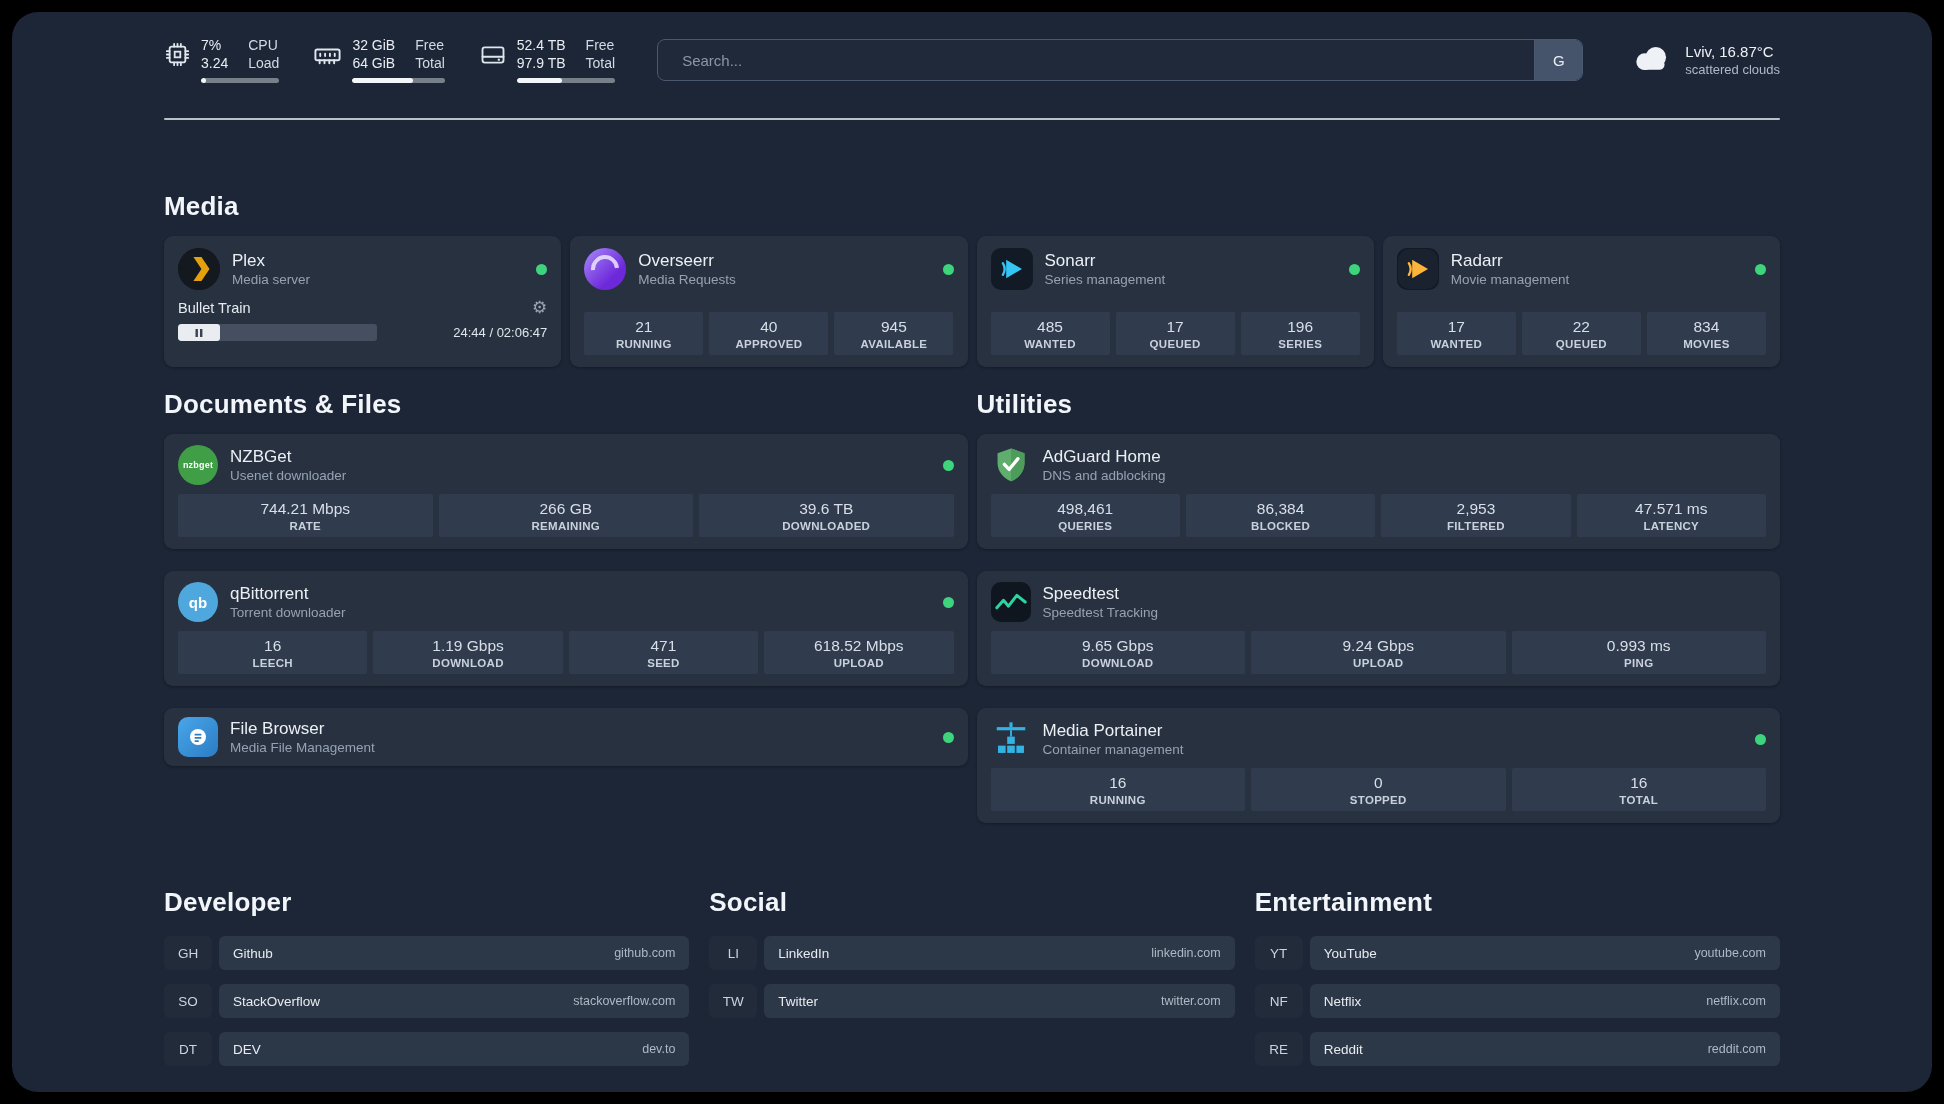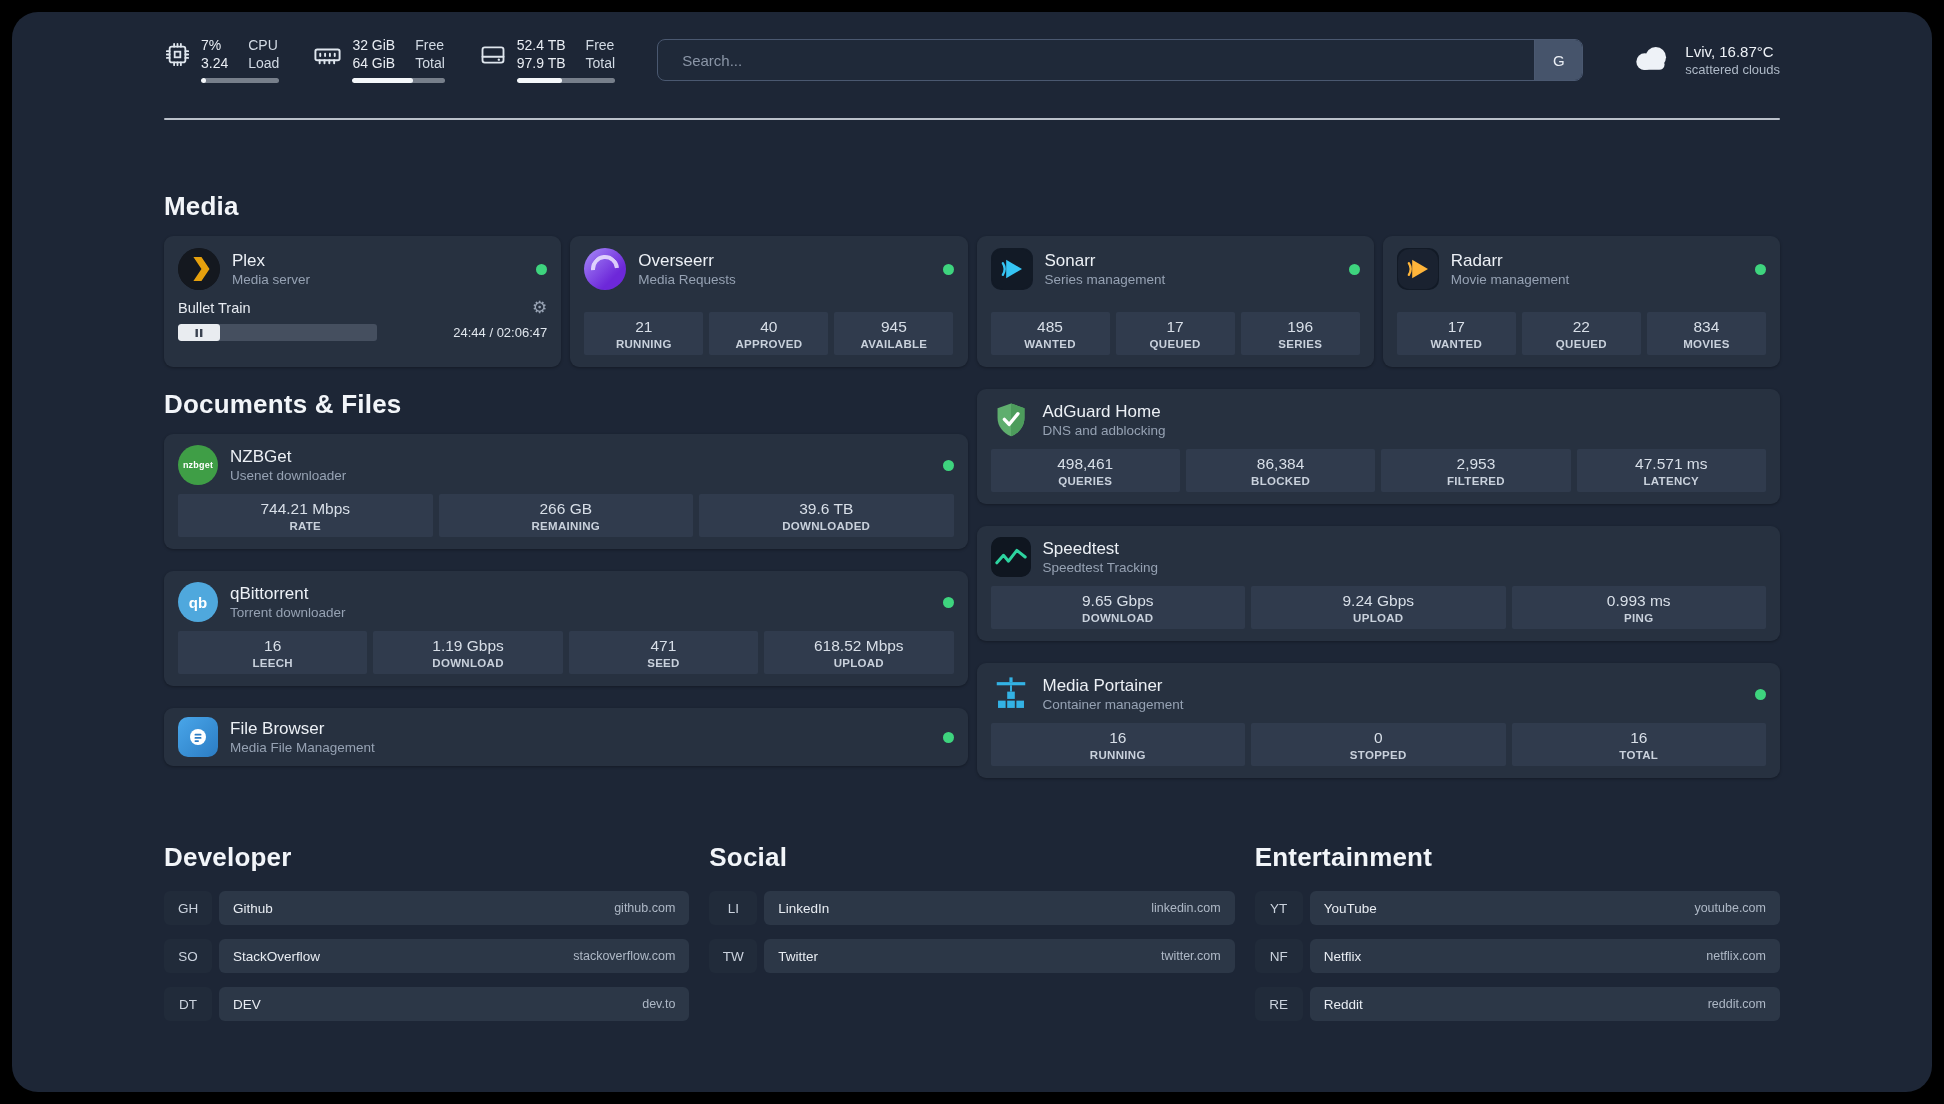--- a/index.html
+++ b/index.html
@@ -395,20 +395,21 @@
                 <span class="svc-sub">Media File Management</span>
               </div>
               <span class="status-dot"></span>
             </div>
           </div>
 
         </div>
       </section>
 
       <section>
+        <h2 class="section-title">Utilities</h2>
         <div class="col-stack">
 
           <div class="card card-md">
             <div class="card-head">
               <span class="icon icon-adguard">
                 <svg viewBox="0 0 24 24" width="38" height="38">
                   <path d="M12 1.5l8.5 3v6.3c0 5.2-3.5 9.6-8.5 11.5-5-1.9-8.5-6.3-8.5-11.5V4.5z" fill="#5fae6e"></path>
                   <path d="M12 1.5l8.5 3v6.3c0 5.2-3.5 9.6-8.5 11.5z" fill="#4d9c5c"></path>
                   <path d="M7.8 11.6l3 3.2 5.6-6.8" stroke="#fff" stroke-width="2.1" fill="none" stroke-linecap="round" stroke-linejoin="round"></path>
                 </svg>

